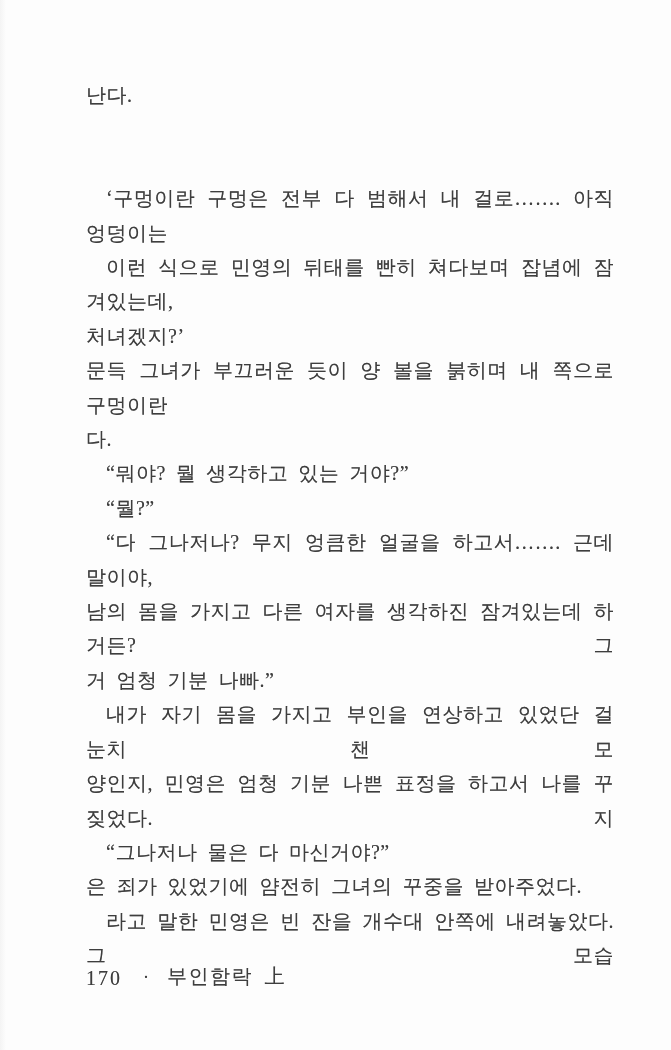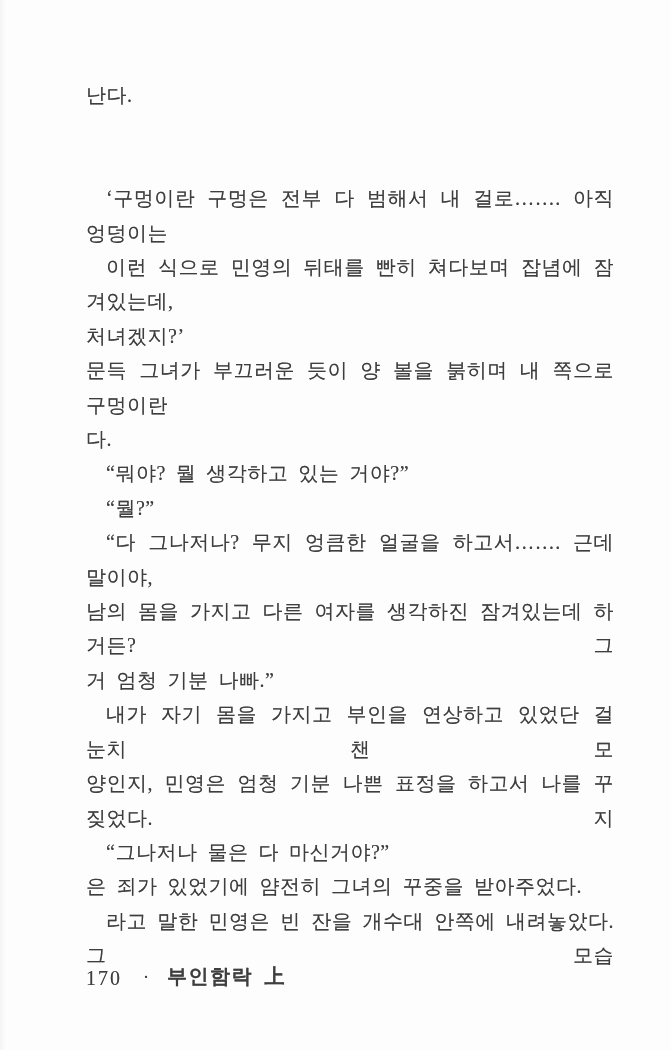--- a/index.html
+++ b/index.html
@@ -54,21 +54,20 @@
   }
   .footer .pagenum { letter-spacing: 2px; }
   .footer .dot {
     margin: 0 17px 0 21px;
     font-size: 18px;
     line-height: 26px;
   }
   .footer .title {
     letter-spacing: 1.5px;
     word-spacing: 5px;
-    font-weight: bold;
   }
 </style>
 </head>
 <body>
 
 <div class="page">
 
   <div class="text-block">
     <div class="line">난다.</div>
     <div class="blank"></div>

